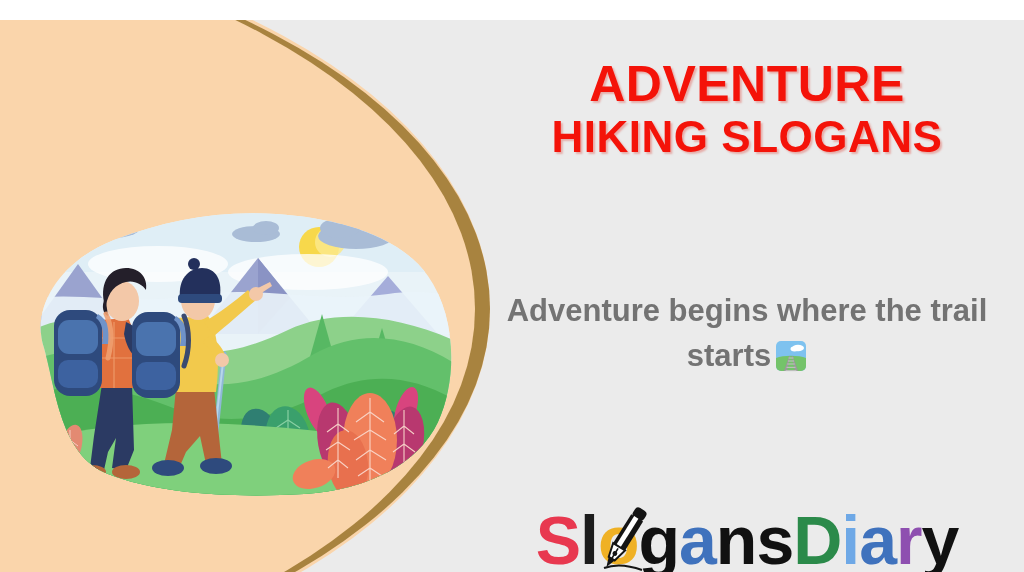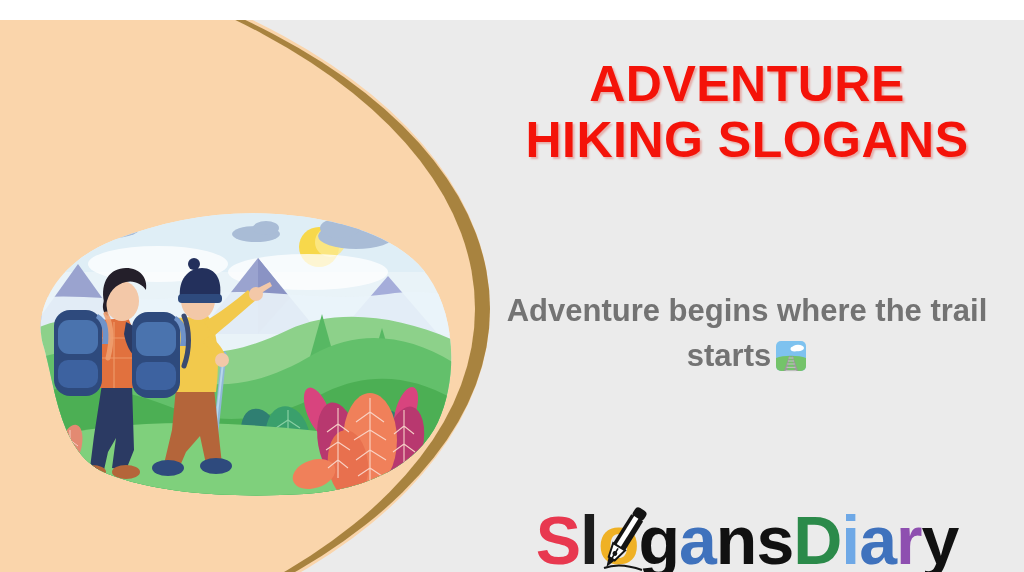--- a/index.html
+++ b/index.html
@@ -68,21 +68,21 @@
     top: 36px;
     width: 554px;
     text-align: center;
     color: #f41309;
     font-weight: 700;
     font-size: 50px;
     line-height: 1.12;
     letter-spacing: 0.5px;
     text-shadow: 2px 2px 2px rgba(220,60,50,0.35);
   }
-  .headline .l2 { display:block; white-space: nowrap; font-size: 50px;}
+  .headline .l2 { display:block; white-space: nowrap; font-size: 44px;}
   .subline {
     position: absolute;
     left: 24px;
     top: 268px;
     width: 506px;
     text-align: center;
     color: #737373;
     font-weight: 700;
     font-size: 31px;
     line-height: 1.46;

